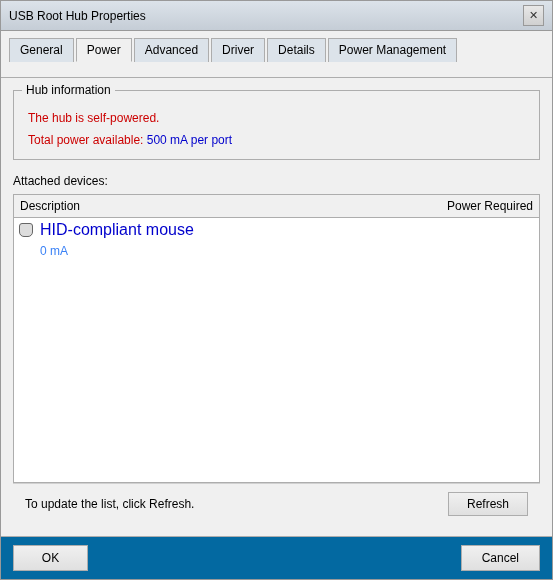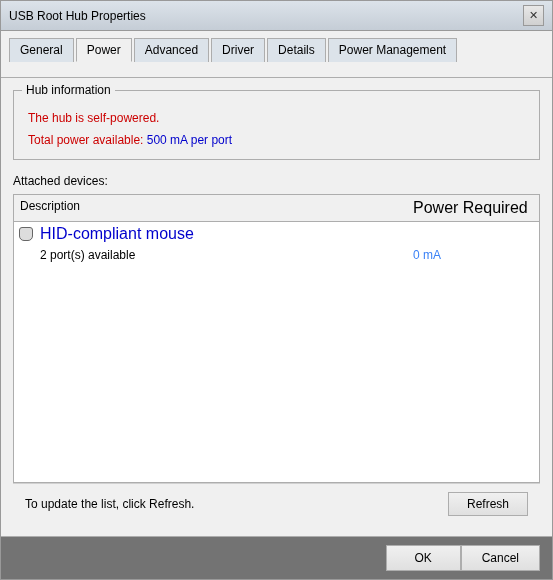--- a/index.html
+++ b/index.html
@@ -144,23 +144,23 @@
     }
 
     .col-desc {
       flex: 1;
       font-size: 12px;
       color: #000;
     }
 
     .col-power {
       width: 120px;
-      font-size: 16px;
-      color: #000;
-      text-align: left;
+      font-size: 12px;
+      color: #000;
+      text-align: right;
     }
 
     .table-row {
       display: flex;
       padding: 3px 6px;
       align-items: center;
     }
 
     .device-icon {
       width: 16px;
@@ -217,24 +217,24 @@
       padding: 4px 18px;
       background: linear-gradient(to bottom, #f0f0f0, #e0e0e0);
       border: 1px solid #adadad;
       cursor: pointer;
       font-size: 12px;
       color: #000;
     }
 
     .footer {
       display: flex;
-      justify-content: flex-end;
+      justify-content: space-between;
       padding: 8px 12px;
       border-top: 1px solid #adadad;
-      background: #737373;
+      background: #0369a1;
     }
 
     .footer-btn {
       padding: 5px 20px;
       background: linear-gradient(to bottom, #f0f0f0, #e0e0e0);
       border: 1px solid #adadad;
       cursor: pointer;
       font-size: 12px;
       min-width: 75px;
       text-align: center;
@@ -291,21 +291,20 @@
         <span class="col-desc">Description</span>
         <span class="col-power">Power Required</span>
       </div>
       <div class="table-row">
         <div class="device-icon">
           <div class="mouse-icon"></div>
         </div>
         <span class="device-name">HID-compliant mouse</span>
       </div>
       <div class="sub-row">
-        <span class="sub-name">2 port(s) available</span>
         <span class="sub-power">0 mA</span>
       </div>
     </div>
 
     <div class="bottom-bar">
       <span class="update-text">To update the list, click Refresh.</span>
       <button class="refresh-btn">Refresh</button>
     </div>
   </div>
 

